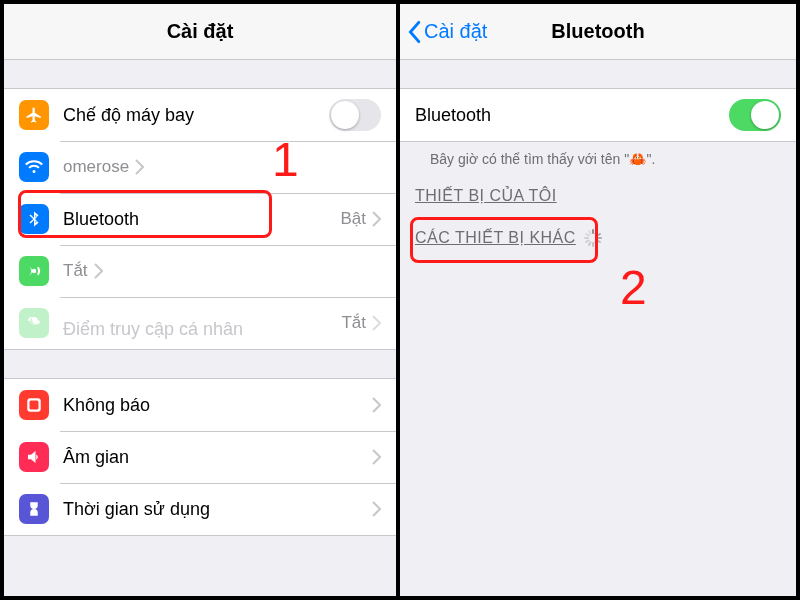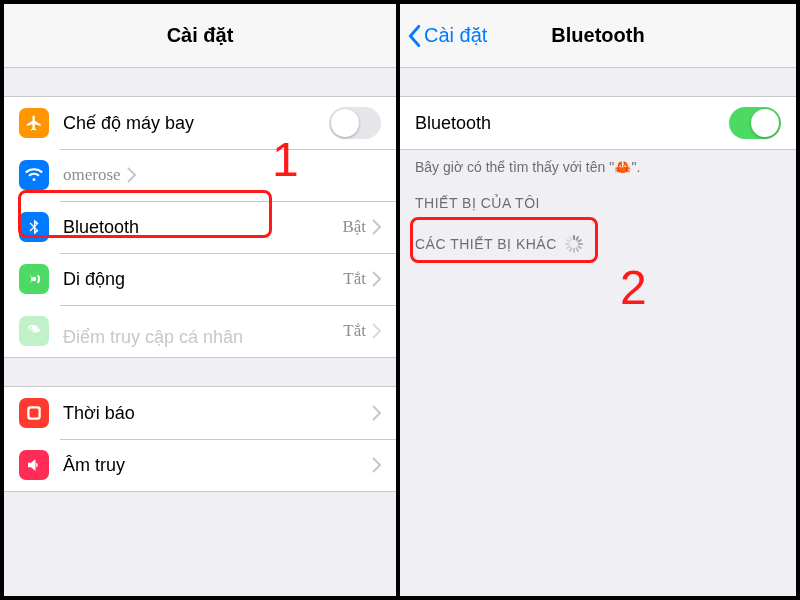--- a/index.html
+++ b/index.html
@@ -18,21 +18,21 @@
     flex: 1 1 50%;
     background: #efeff4;
     position: relative;
     overflow: hidden;
     display: flex;
     flex-direction: column;
   }
   .pane:first-child { border-right: 4px solid #000; }
   
   .navbar {
-    height: 64px;
+    height: 56px;
     background: #f7f7f8;
     border-bottom: 1px solid #c8c7cc;
     display: flex;
     align-items: center;
     justify-content: center;
     position: relative;
   }
   .navbar .title {
     font-size: 20px;
     font-weight: 600;
@@ -70,21 +70,21 @@
   }
   .cell .icon {
     width: 30px; height: 30px;
     border-radius: 7px;
     margin-right: 14px;
     display: flex; align-items: center; justify-content: center;
     flex: 0 0 30px;
   }
   .cell .icon svg { width: 18px; height: 18px; fill: #fff; }
   .cell .label { flex: 1 1 auto; font-size: 18px; color: #000; }
-  .cell .value { font-size: 17px; color: #8e8e93; margin-right: 6px; font-family: Liberation Serif, serif; }
+  .cell .value { font-size: 17px; color: #8e8e93; margin-right: 6px; }
   .cell .chevron { flex: 0 0 auto; color:#c7c7cc; }
   .cell .chevron svg { width: 9px; height: 16px; display:block; }
   .cell.disabled .label { color: #c7c7cc; margin-top: 12px; }
   .cell.disabled .icon { opacity: .35; }
   
   .switch {
     width: 52px; height: 32px; border-radius: 16px;
     position: relative;
     background: #e5e5ea;
     flex: 0 0 auto;
@@ -93,26 +93,26 @@
     content:""; position:absolute; top:2px; left:2px;
     width:28px; height:28px; border-radius:50%;
     background:#fff; box-shadow:0 1px 3px rgba(0,0,0,.3);
     transition:.2s;
   }
   .switch.on { background:#4cd964; }
   .switch.on::after { left:22px; }
   
   .section-header {
     padding: 18px 15px 6px;
-    font-size: 14px; letter-spacing: .5px;
-    color: #6d6d72; text-transform: uppercase;
+    font-size: 16px; letter-spacing: .5px;
+    color: #6d6d72; text-transform: uppercase; text-decoration: underline;
   }
   .section-header.inline { display:flex; align-items:center; gap:8px; }
   .section-footer {
-    padding: 8px 15px 0;
+    padding: 8px 30px 0;
     font-size: 14px; color: #6d6d72;
     line-height: 1.35;
   }
   .section-footer a { color:#007aff; text-decoration:none; }
   
   .info {
     width:24px; height:24px; border-radius:50%;
     border:1.6px solid #007aff; color:#007aff;
     display:flex; align-items:center; justify-content:center;
     font-family: Georgia, serif; font-style: italic; font-size:15px;
@@ -200,21 +200,20 @@
             </svg>
           </div>
       </div>
 
       <div class="cell">
         <div class="icon bg-green">
           <svg viewBox="0 0 24 24">
               <path d="M6 6a10 10 0 0 1 0 12l2-2a7 7 0 0 0 0-8L6 6zm12 0-2 2a7 7 0 0 1 0 8l2 2a10 10 0 0 0 0-12zM12 9a3 3 0 1 0 0 6 3 3 0 0 0 0-6z"></path>
             </svg>
         </div>
-        <div class="label">Di động</div>
         <div class="value">Tắt</div>
         <div class="chevron">
             <svg viewBox="0 0 9 16">
               <path d="M1 1l7 7-7 7" fill="none" stroke="#c7c7cc" stroke-width="2"></path>
             </svg>
           </div>
       </div>
 
       <div class="cell disabled">
         <div class="icon bg-green">
@@ -236,34 +235,47 @@
 
     <div class="group">
       <div class="cell">
         <div class="icon bg-red">
           <svg viewBox="0 0 24 24">
               <rect x="4" y="4" width="16" height="16" rx="3" fill="#fff"></rect>
               <rect x="4" y="4" width="16" height="16" rx="3" fill="none" stroke="#fff" stroke-width="2"></rect>
               <rect x="6" y="6" width="12" height="12" rx="2" fill="#ff3b30"></rect>
             </svg>
         </div>
-        <div class="label">Thời báo</div>
+        <div class="label">Không báo</div>
         <div class="chevron">
             <svg viewBox="0 0 9 16">
               <path d="M1 1l7 7-7 7" fill="none" stroke="#c7c7cc" stroke-width="2"></path>
             </svg>
           </div>
       </div>
       <div class="cell">
         <div class="icon bg-pink">
           <svg viewBox="0 0 24 24">
               <path d="M4 9v6h4l6 5V4l-6 5H4zm13 3a4 4 0 0 0-2-3.5v7A4 4 0 0 0 17 12z"></path>
             </svg>
         </div>
-        <div class="label">Âm truy</div>
+        <div class="label">Âm gian</div>
+        <div class="chevron">
+            <svg viewBox="0 0 9 16">
+              <path d="M1 1l7 7-7 7" fill="none" stroke="#c7c7cc" stroke-width="2"></path>
+            </svg>
+          </div>
+      </div>
+      <div class="cell">
+        <div class="icon screentime">
+          <svg viewBox="0 0 24 24">
+              <path d="M7 3h10v4a5 5 0 0 1-5 5 5 5 0 0 1-5-5V3zm0 18h10v-4a5 5 0 0 0-5-5 5 5 0 0 0-5 5v4z"></path>
+            </svg>
+        </div>
+        <div class="label">Thời gian sử dụng</div>
         <div class="chevron">
             <svg viewBox="0 0 9 16">
               <path d="M1 1l7 7-7 7" fill="none" stroke="#c7c7cc" stroke-width="2"></path>
             </svg>
           </div>
       </div>
     </div>
 
     <div class="hl" style="left:14px; top:186px; width:254px; height:48px;"></div>
     <div class="callout" style="left:268px; top:128px;">1</div>

